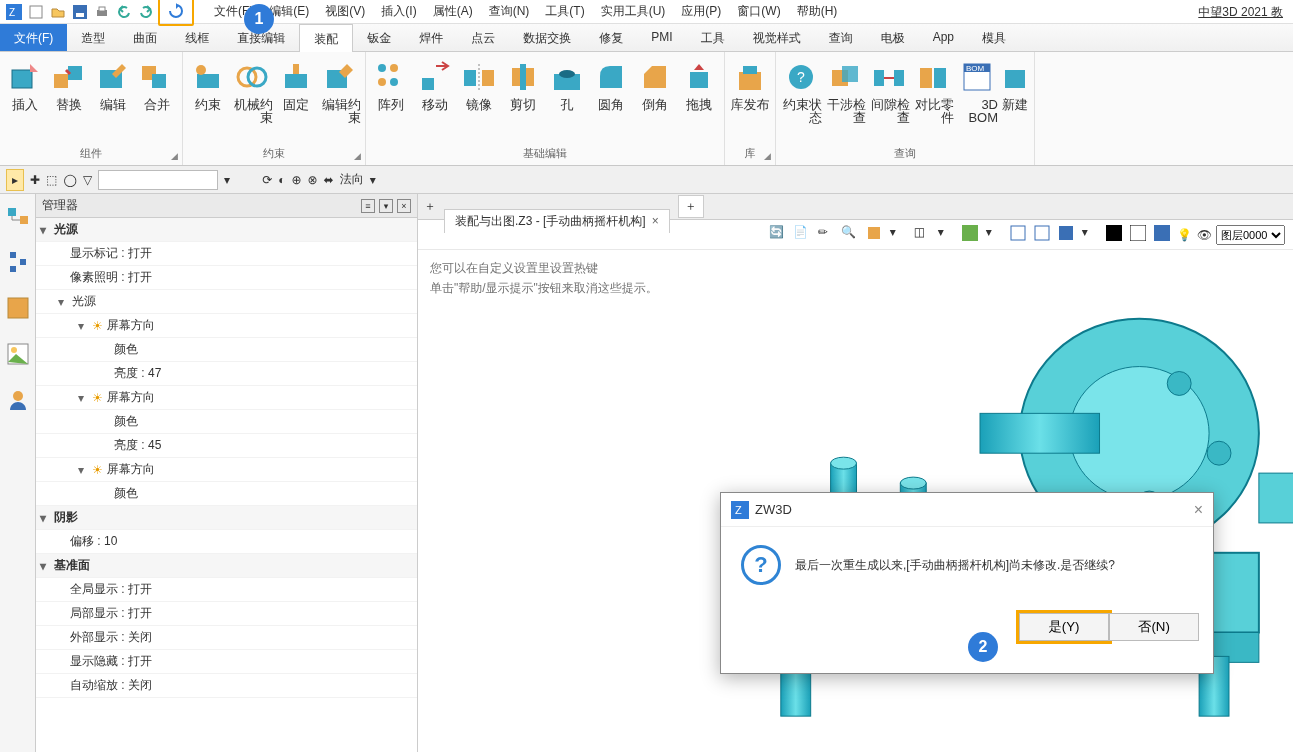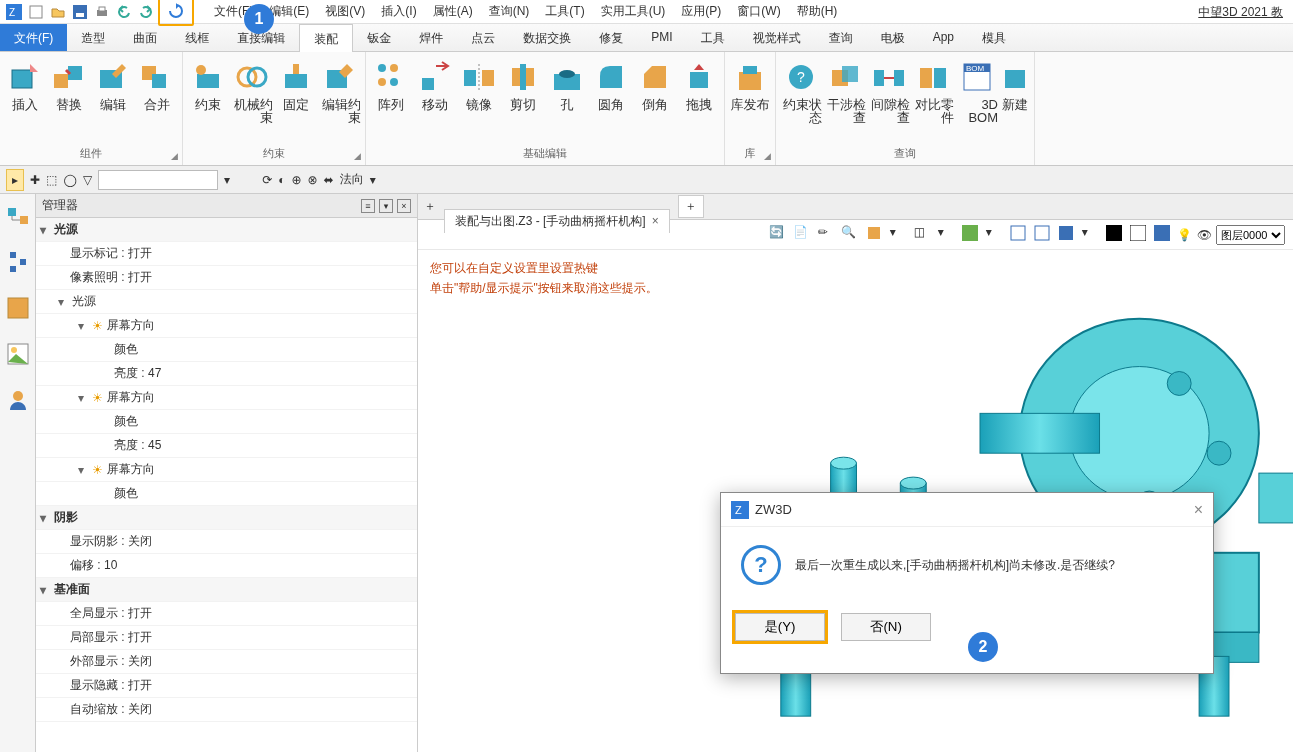--- a/index.html
+++ b/index.html
@@ -46,30 +46,30 @@
   .tree-row .caret { width: 14px; color: #666; }
   .tree-row .sun { color: #e89c00; margin-right: 4px; }
   
   .viewport { flex: 1; position: relative; background: #fff; }
   .doc-tabs { height: 26px; background: #eee; border-bottom: 1px solid #ccc; display: flex; align-items: center; padding-left: 6px; gap: 8px; }
   .doc-tab { background: #fff; border: 1px solid #ccc; border-bottom: none; padding: 3px 10px; display: flex; align-items: center; gap: 6px; margin-top: 28px; }
   .doc-tab .plus, .doc-tab .x { color: #666; cursor: pointer; }
   .vp-toolbar { height: 30px; border-bottom: 1px solid #e8e8e8; display: flex; align-items: center; justify-content: flex-end; gap: 4px; padding: 0 8px; }
   .vp-toolbar .tool { width: 20px; height: 20px; display:inline-block; }
   .vp-toolbar select { height: 20px; font-size: 11px; }
-  .hint-text { padding: 8px 12px; color: #c2410c; line-height: 20px; }
+  .hint-text { padding: 8px 12px; color: #737373; line-height: 20px; }
   
   .model-area { position: absolute; right: 0; top: 60px; bottom: 0; left: 0; overflow: hidden; }
   
   .dialog { position: absolute; left: 720px; top: 492px; width: 494px; height: 182px; background: #fff; border: 1px solid #888; box-shadow: 0 4px 18px rgba(0,0,0,0.3); }
   .dialog-title { height: 34px; background: #fff; display: flex; align-items: center; padding: 0 10px; border-bottom: 1px solid #eee; justify-content: space-between; }
   .dialog-title .t { display: flex; align-items: center; gap: 6px; font-size: 13px; }
   .dialog-body { padding: 18px 20px; display: flex; align-items: center; gap: 14px; }
   .dialog-body .qicon { width: 40px; height: 40px; border-radius: 50%; border: 3px solid #2f84d4; color: #2f84d4; display:flex;align-items:center;justify-content:center; font-size:22px; font-weight:bold;}
-  .dialog-buttons { padding: 10px 14px; display: flex; gap: 16px; }
+  .dialog-buttons { padding: 10px 14px; display: flex; justify-content: flex-end; }
   .dialog-buttons button { width: 90px; height: 28px; background: #f4f4f4; border: 1px solid #bbb; cursor: pointer; }
   .dialog-buttons .hl { outline: 3px solid #f7a700; }
   
   .callout { position: absolute; width: 30px; height: 30px; background: #2f7bd8; color: #fff; border-radius: 50%; display: flex; align-items: center; justify-content: center; font-size: 16px; font-weight: bold; z-index: 500; }
 </style>
 </head>
 <body>
 
 <div class="menubar">
   <div class="qat">
@@ -504,23 +504,20 @@
           <span class="caret">▾</span>
           <span class="sun">☀</span>
           <span>屏幕方向</span>
         </div>
       <div class="tree-row" style="padding-left:78px">
           <span>颜色</span>
         </div>
       <div class="tree-row header">
           <span class="caret">▾</span>
           <span>阴影</span>
-        </div>
-      <div class="tree-row" style="padding-left:34px">
-          <span>显示阴影 : 关闭</span>
         </div>
       <div class="tree-row" style="padding-left:34px">
           <span>偏移 : 10</span>
         </div>
       <div class="tree-row header">
           <span class="caret">▾</span>
           <span>基准面</span>
         </div>
       <div class="tree-row" style="padding-left:34px">
           <span>全局显示 : 打开</span>

